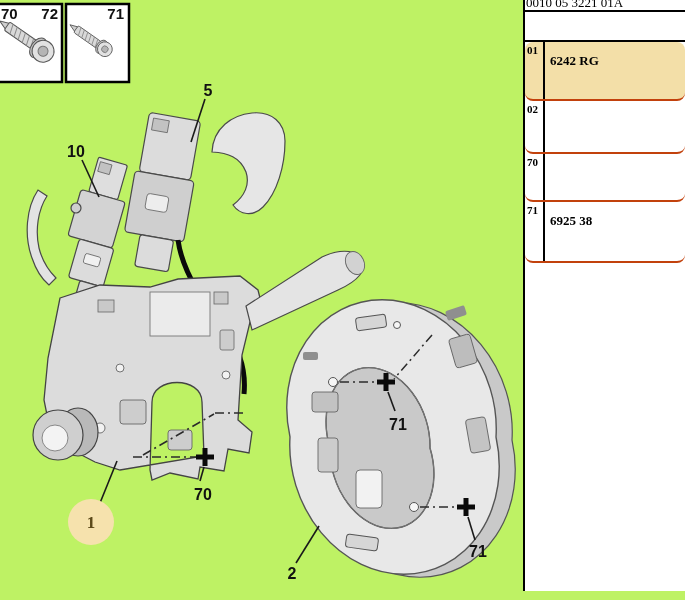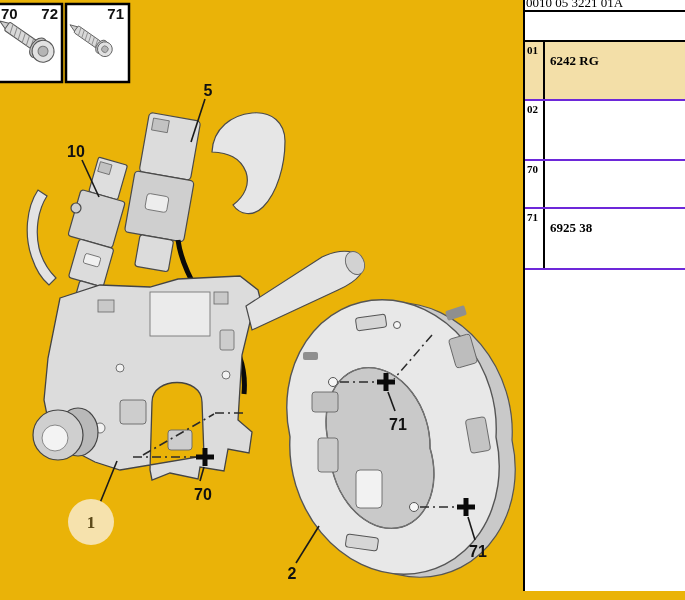--- a/index.html
+++ b/index.html
@@ -1,34 +1,34 @@
 <!DOCTYPE html>
 <html style="--hl: #f3dfa8; --hl2: #f6e2ad; --hltx: #5c4a1a;"><head>
 <meta charset="utf-8">
 <style>
   html,body{margin:0;padding:0;background:#fff;}
-  .stage{position:relative;width:685px;height:600px;background:#eab308;overflow:hidden;
+  .stage{position:relative;width:685px;height:600px;background:#bef264;overflow:hidden;
          font-family:"Liberation Sans",sans-serif;}
   svg text{user-select:none;}
   .lbl{font:bold 16px "Liberation Sans",sans-serif;fill:#111;}
   .boxlbl{font:bold 15px "Liberation Sans",sans-serif;fill:#111;}
   .calloutnum{font:bold 17px "Liberation Serif",serif;}
   
   .table-panel{position:absolute;left:523px;top:0;width:162px;height:591px;
                border-left:2px solid #000;box-sizing:border-box;background:#fff;}
   .header-code{height:10px;overflow:hidden;border-bottom:2px solid #000;}
   .header-code span{position:relative;top:-5px;display:block;padding-left:1px;
                font:13px "Liberation Serif",serif;color:#000;white-space:nowrap;}
   .empty-row{height:28px;border-bottom:2px solid #000;}
-  .prow{display:flex;border-bottom:2px solid #6d28d9;box-sizing:border-box;background:#fff;}
+  .prow{display:flex;border-bottom:2px solid #c2410c;box-sizing:border-box;background:#fff;border-radius:8px;}
   .prow.hl{background:var(--hl,#f3dfa8);}
   .prow .num{width:20px;flex:0 0 20px;border-right:2px solid #000;
              font:bold 11px "Liberation Serif",serif;padding:2px 0 0 2px;box-sizing:border-box;}
   .prow .code{font:bold 13px "Liberation Serif",serif;padding:11px 0 0 5px;}
-  .r0{height:59px}.r1{height:60px}.r2{height:48px}.r3{height:61px}
+  .r0{height:59px}.r1{height:53px}.r2{height:48px}.r3{height:61px}
 </style>
 </head>
 <body>
 
 <div class="stage">
 
   
   <svg width="523" height="600" viewBox="0 0 523 600">
 
     <g>

